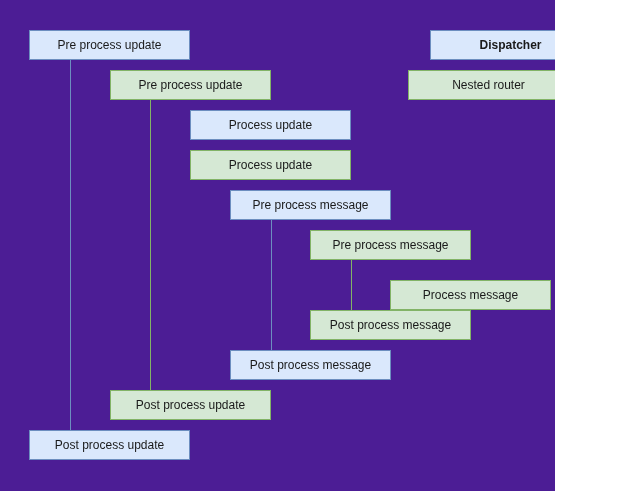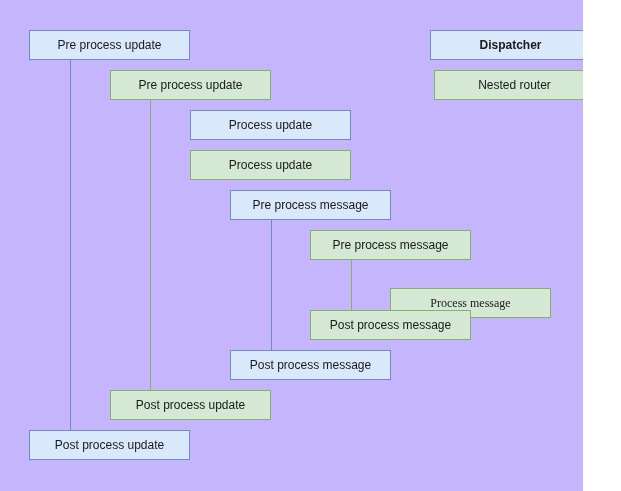--- a/index.html
+++ b/index.html
@@ -8,23 +8,22 @@
     padding: 0;
     background: #ffffff;
   }
   body {
     font-family: "Liberation Sans", sans-serif;
   }
   #canvas {
     position: relative;
     width: 555px;
     height: 491px;
-    background: #c4b5fd;
+    background: #4c1d95;
     overflow: hidden;
-    padding-left: 28px;
   }
   .node {
     position: absolute;
     box-sizing: border-box;
     display: flex;
     align-items: center;
     justify-content: center;
     font-size: 12px;
     line-height: 1;
     color: #1a1a1a;
@@ -86,21 +85,21 @@
   </div>
 
   <div class="node dispatcher" style="left:230px; top:190px; width:161px; height:30px;">
     <span>Pre process message</span>
   </div>
 
   <div class="node router" style="left:310px; top:230px; width:161px; height:30px;">
     <span>Pre process message</span>
   </div>
 
-  <div class="node router" style="left:390px; top:288px; width:161px; height:30px;font-family:Liberation Serif, serif;">
+  <div class="node router" style="left:390px; top:280px; width:161px; height:30px;">
     <span>Process message</span>
   </div>
 
   <div class="node router" style="left:310px; top:310px; width:161px; height:30px;">
     <span>Post process message</span>
   </div>
 
   <div class="node dispatcher" style="left:230px; top:350px; width:161px; height:30px;">
     <span>Post process message</span>
   </div>
@@ -110,18 +109,18 @@
   </div>
 
   <div class="node dispatcher" style="left:29px; top:430px; width:161px; height:30px;">
     <span>Post process update</span>
   </div>
 
   <div class="legend-group" style="left:0; top:0;">
     <div class="node dispatcher" style="left:430px; top:30px; width:161px; height:30px;font-weight:bold;">
       <span>Dispatcher</span>
     </div>
-    <div class="node router" style="left:434px; top:70px; width:161px; height:30px;">
+    <div class="node router" style="left:408px; top:70px; width:161px; height:30px;">
       <span>Nested router</span>
     </div>
   </div>
 
 </div>
 
 </body></html>

